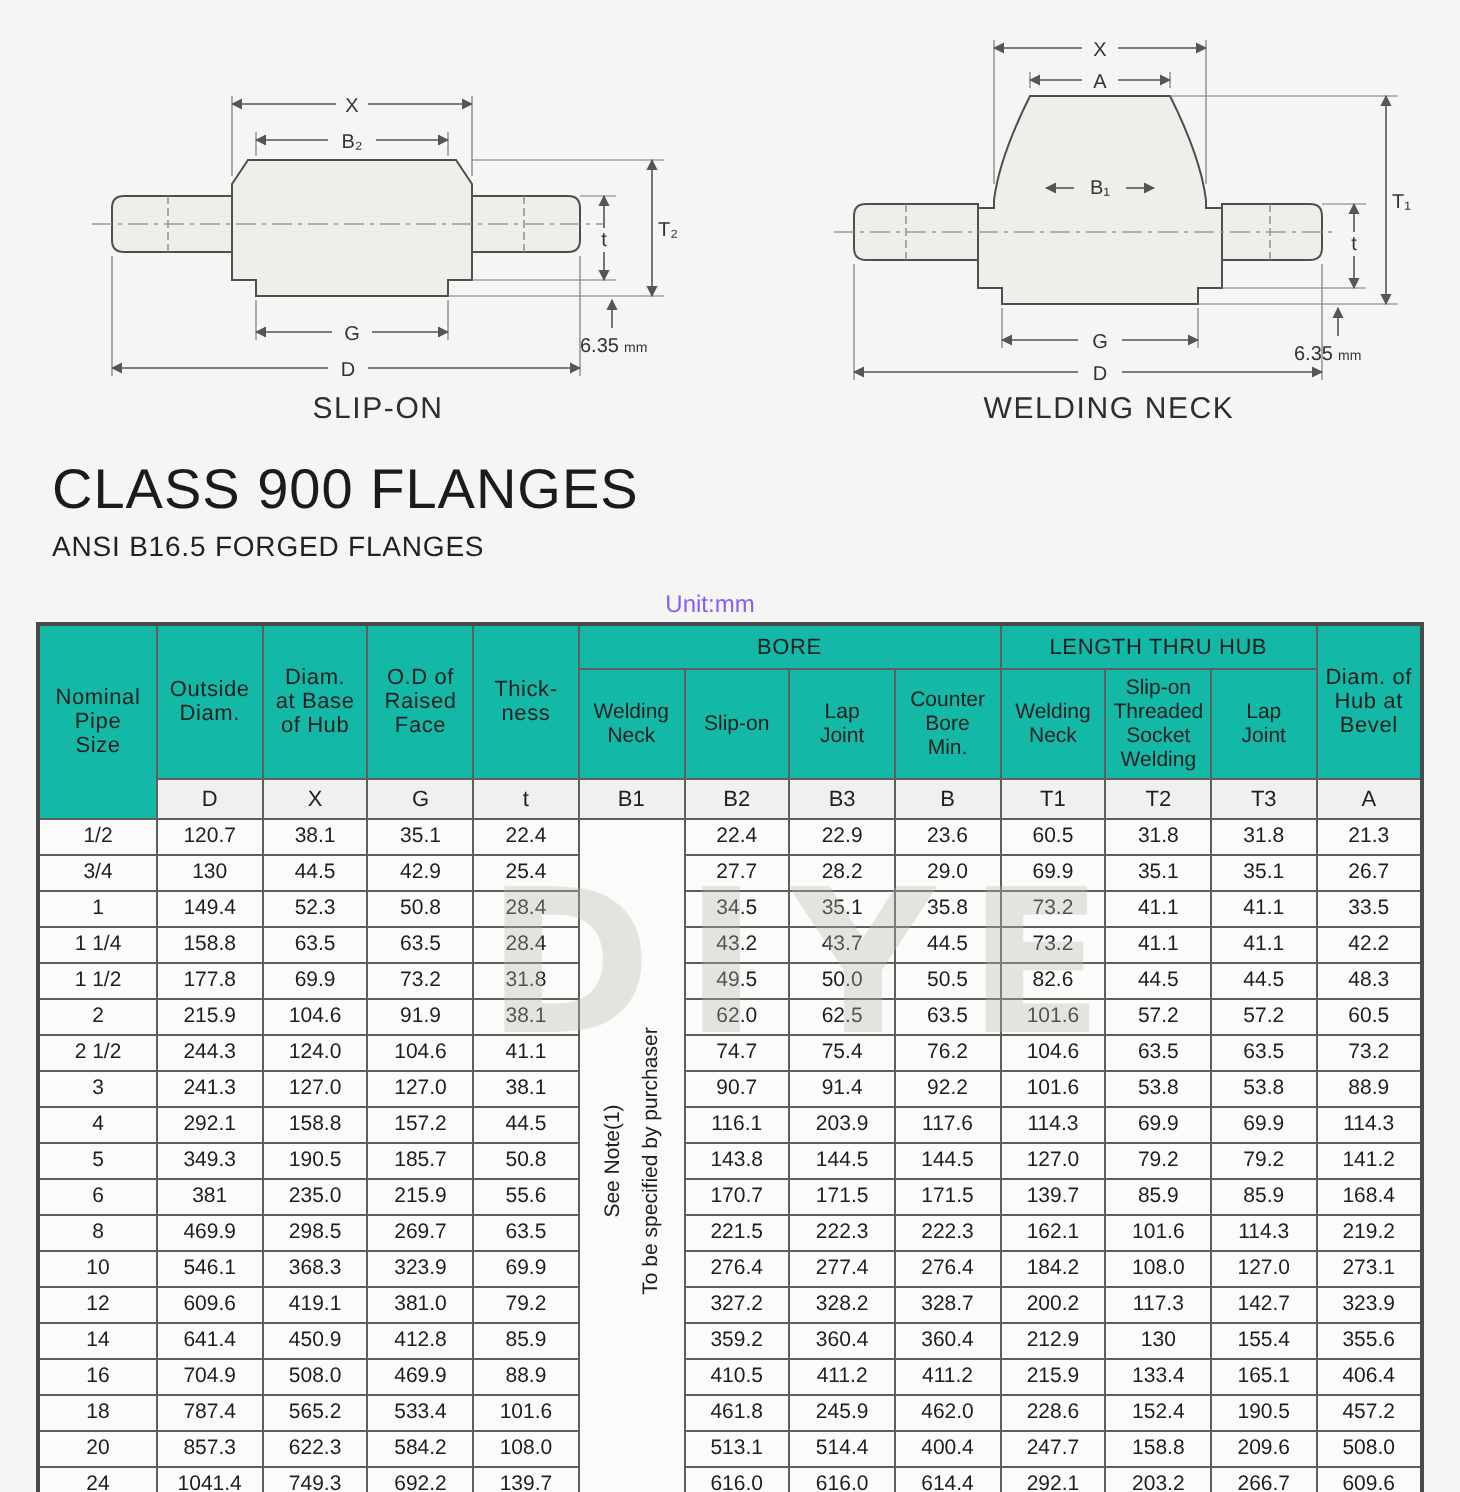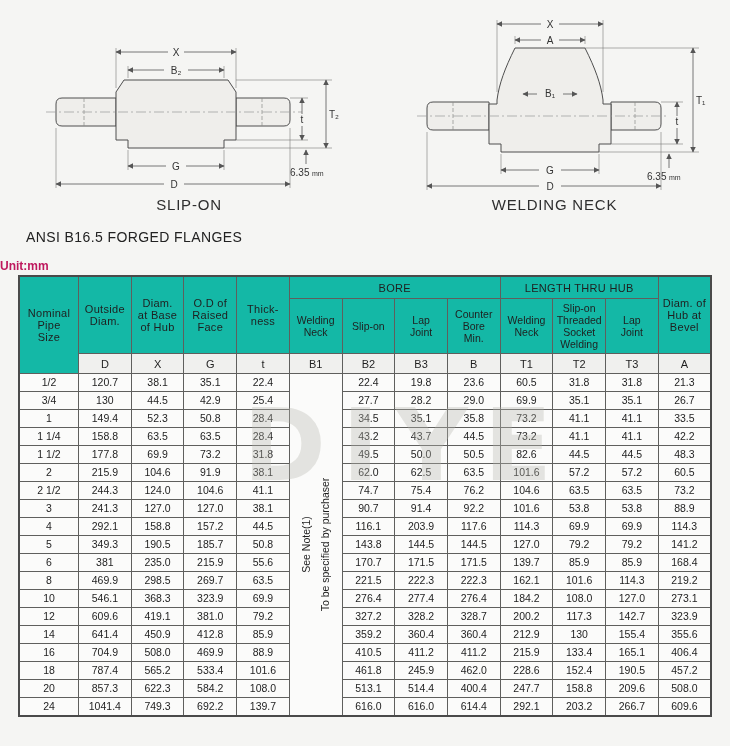--- a/index.html
+++ b/index.html
@@ -19,21 +19,21 @@
   .weldline{stroke:#8a8a88;stroke-width:.7;stroke-dasharray:4 2;fill:none;}
   .ext{stroke:#7a7a78;stroke-width:.6;fill:none;}
   .dim{stroke:#555;stroke-width:.8;fill:none;}
   .dimtxt{font-size:10px;fill:#333;}
   .dimtxt-sm{font-size:7px;fill:#333;}
   
   .titleblock{padding-left:26px;margin-top:16px;}
   h1{font-size:28px;font-weight:400;letter-spacing:.5px;color:#1b1b1b;margin:0 0 4px 0;}
   .subtitle{font-size:14px;letter-spacing:.4px;color:#222;}
   
-  .unit{text-align:left;font-size:12px;color:#be185d;margin:14px 20px 2px 0;font-weight:bold;}
+  .unit{text-align:center;font-size:12px;color:#8b5cf6;margin:14px 20px 2px 0;}
   
   .tablewrap{position:relative;margin:0 18px;}
   table{border-collapse:collapse;width:100%;table-layout:fixed;border:2px solid #4a4a4a;}
   th,td{border:1px solid #5f5f5d;text-align:center;vertical-align:middle;}
   th{background:#14b8a6;font-weight:400;font-size:10.5px;line-height:12px;
      white-space:pre-line;padding:2px 1px;color:#1f1f1f;}
   .group-row th{height:17px;font-size:11px;letter-spacing:.3px;}
   .sub-row th{height:50px;}
   .sym-row th{height:15px;font-size:11px;background:#f0f0ee;}
   td{background:#fbfbfa;font-size:10.5px;line-height:15px;padding:1px 2px;color:#1d1d1d;}
@@ -170,20 +170,21 @@
         <line class="dim" x1="30" y1="178" x2="142" y2="178" marker-start="url(#arr)"></line>
         <line class="dim" x1="164" y1="178" x2="264" y2="178" marker-end="url(#arr)"></line>
         <text class="dimtxt" x="153" y="182" text-anchor="middle">D</text>
       </g>
     </svg>
     <figcaption>WELDING NECK</figcaption>
   </figure>
 </div>
 
 <div class="titleblock">
+  <h1>CLASS 900 FLANGES</h1>
   <div class="subtitle">ANSI B16.5 FORGED FLANGES</div>
 </div>
 
 <div class="unit">Unit:mm</div>
 
 <div class="tablewrap">
   <div class="watermark">DIYE</div>
   <table>
     <colgroup>
       <col style="width:8.6%">
@@ -261,21 +262,21 @@
           <td>38.1</td>
           <td>35.1</td>
           <td>22.4</td>
           <td class="note-cell" rowspan="19">
             <div class="note-rot">
               <span>See Note(1)</span>
               <span>To be specified by purchaser</span>
             </div>
           </td>
           <td>22.4</td>
-          <td>19.8</td>
+          <td>22.9</td>
           <td>23.6</td>
           <td>60.5</td>
           <td>31.8</td>
           <td>31.8</td>
           <td>21.3</td>
         </tr>
         <tr>
           <td>3/4</td>
           <td>130</td>
           <td>44.5</td>

